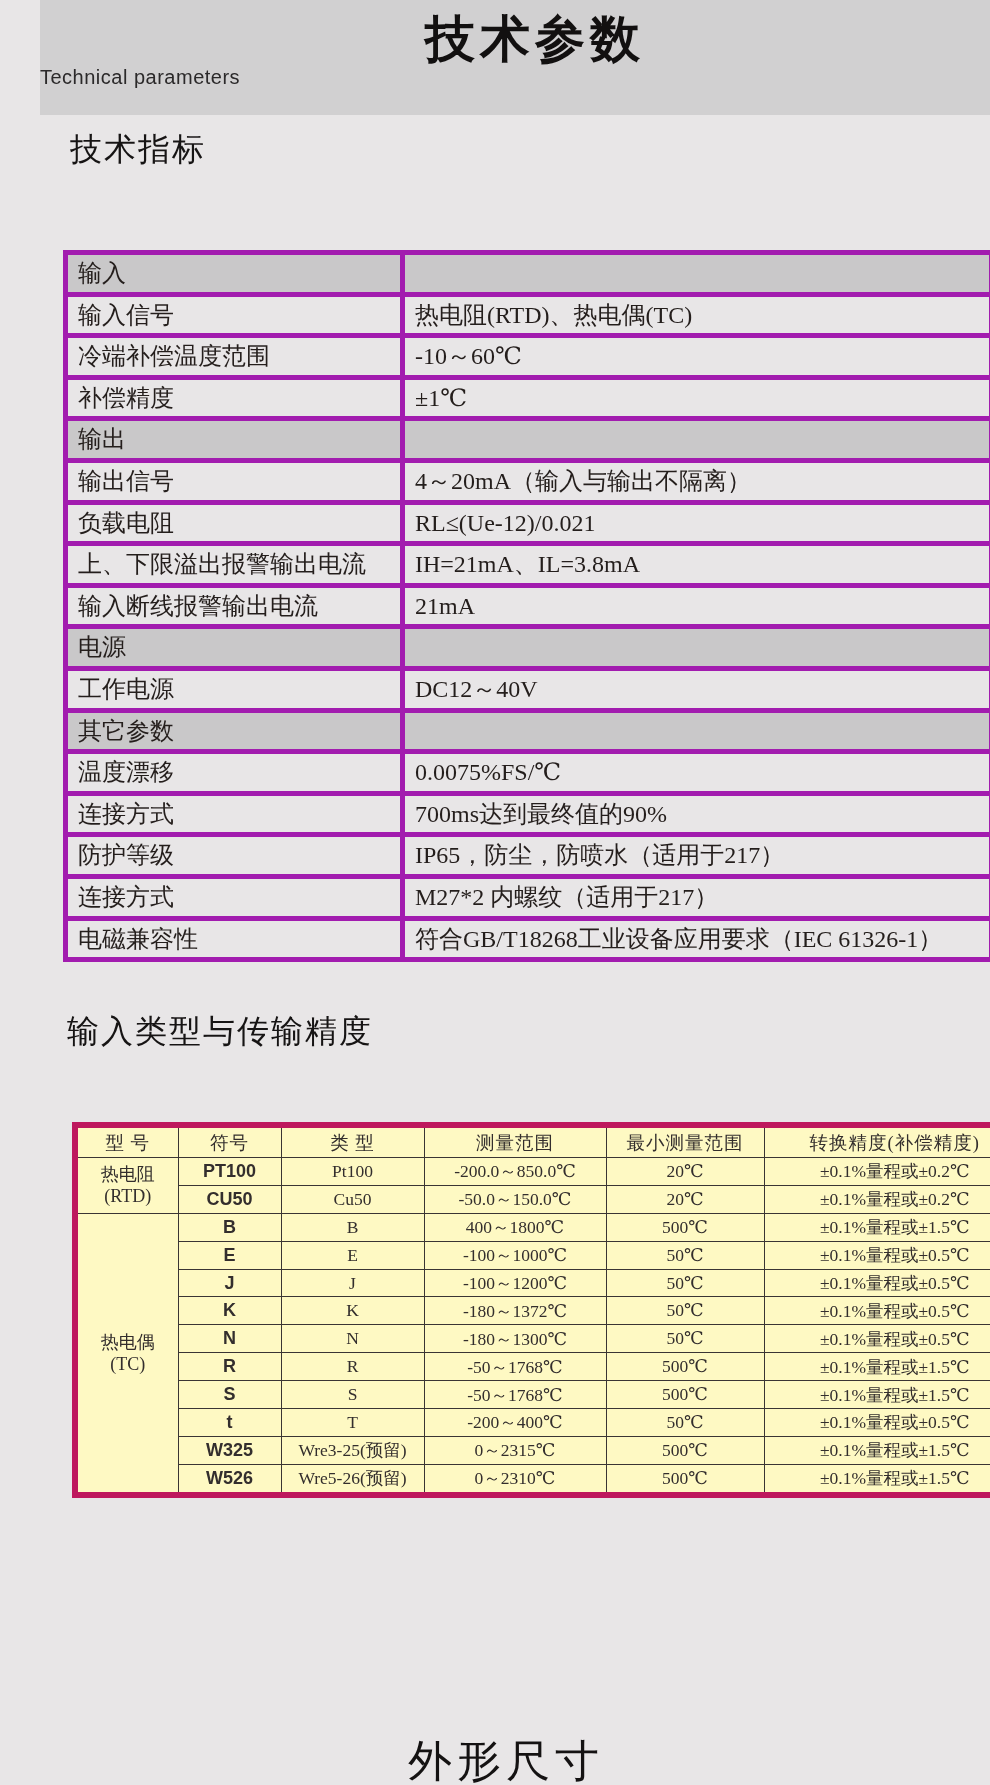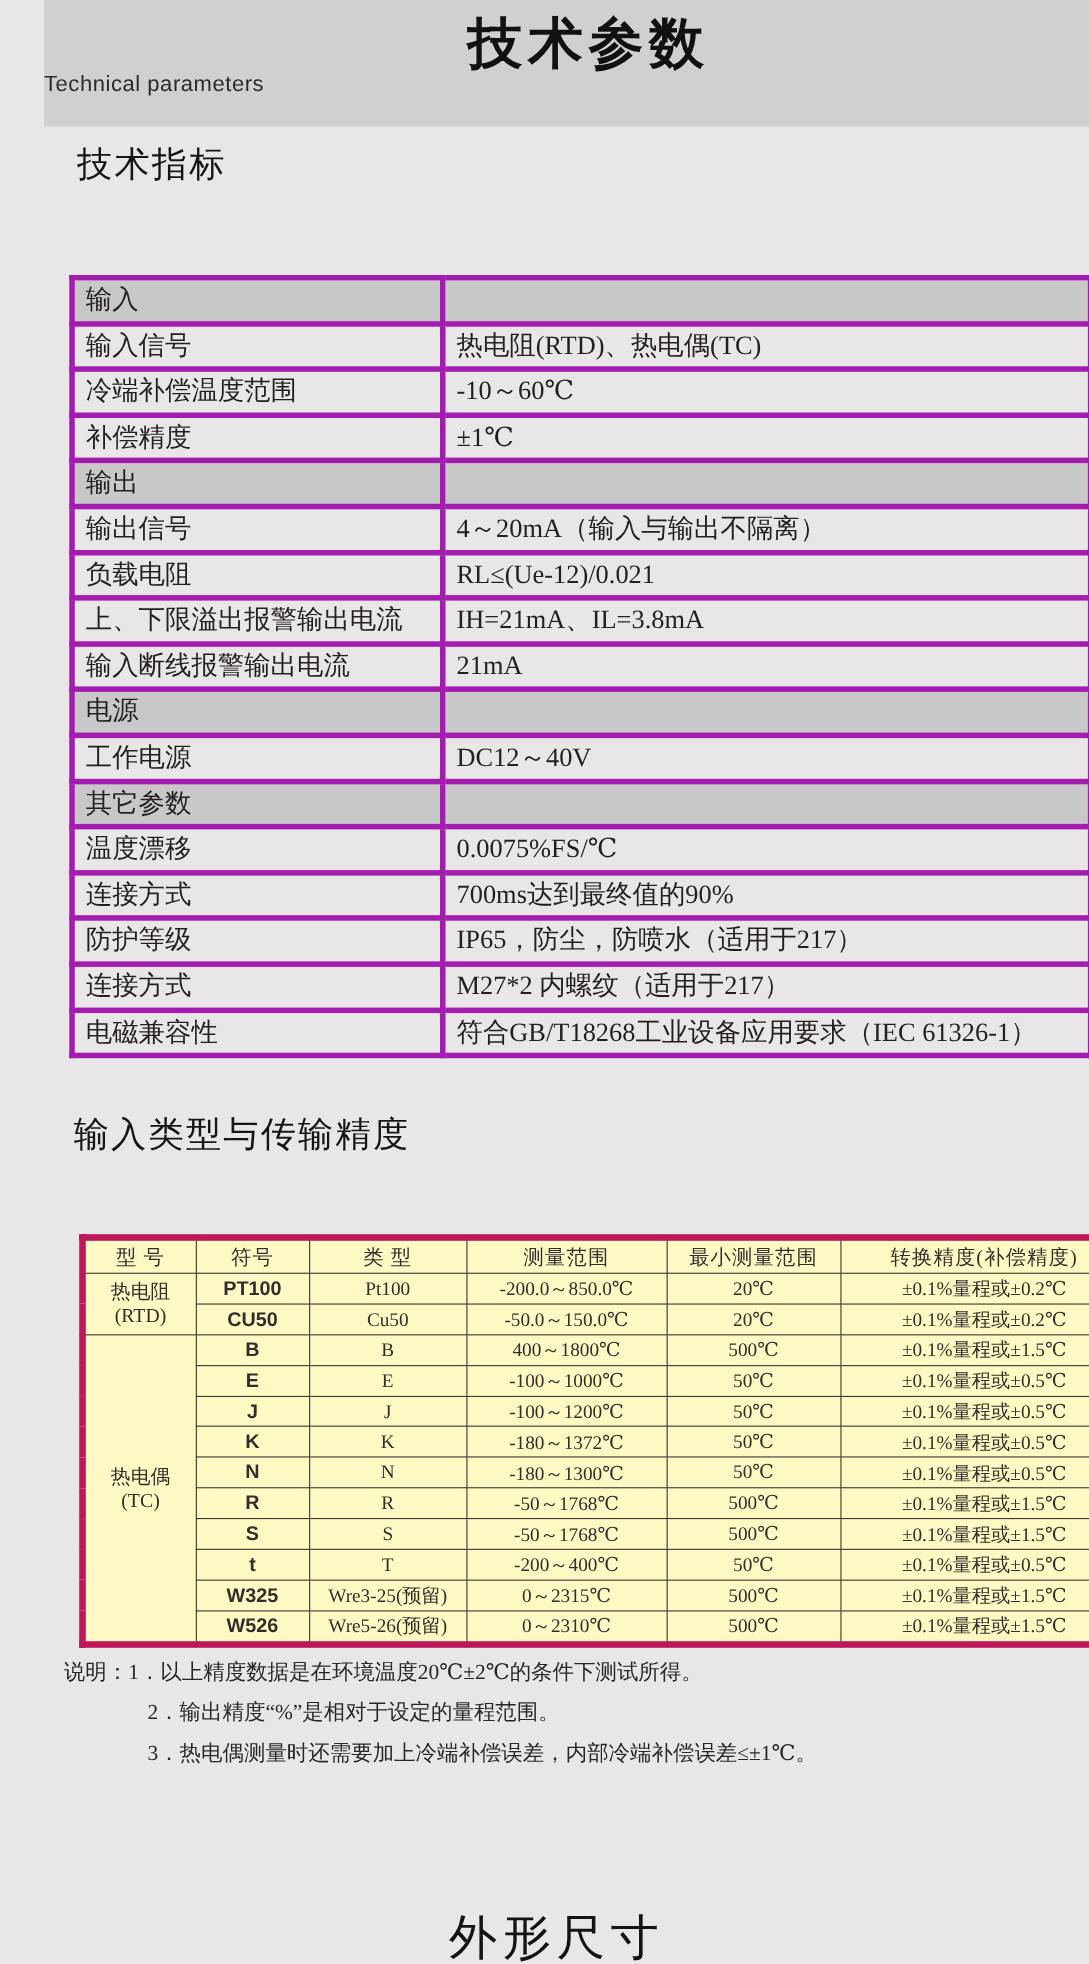--- a/index.html
+++ b/index.html
@@ -242,21 +242,16 @@
         <tr>
           <td class="sym">W526</td>
           <td class="typ">Wre5-26(预留)</td>
           <td class="rng">0～2310℃</td>
           <td class="min">500℃</td>
           <td class="acc">±0.1%量程或±1.5℃</td>
         </tr>
       </tbody>
   </table>
 
-  <div class="notes">
-    <div class="note-line"><span class="note-label">说明：</span><span>1．以上精度数据是在环境温度20℃±2℃的条件下测试所得。</span></div>
-    <div class="note-line indent">2．输出精度“%”是相对于设定的量程范围。</div>
-    <div class="note-line indent">3．热电偶测量时还需要加上冷端补偿误差，内部冷端补偿误差≤±1℃。</div>
-  </div>
 
   <div class="dim-title">外形尺寸</div>
 
 </div>
 
 </body></html>

